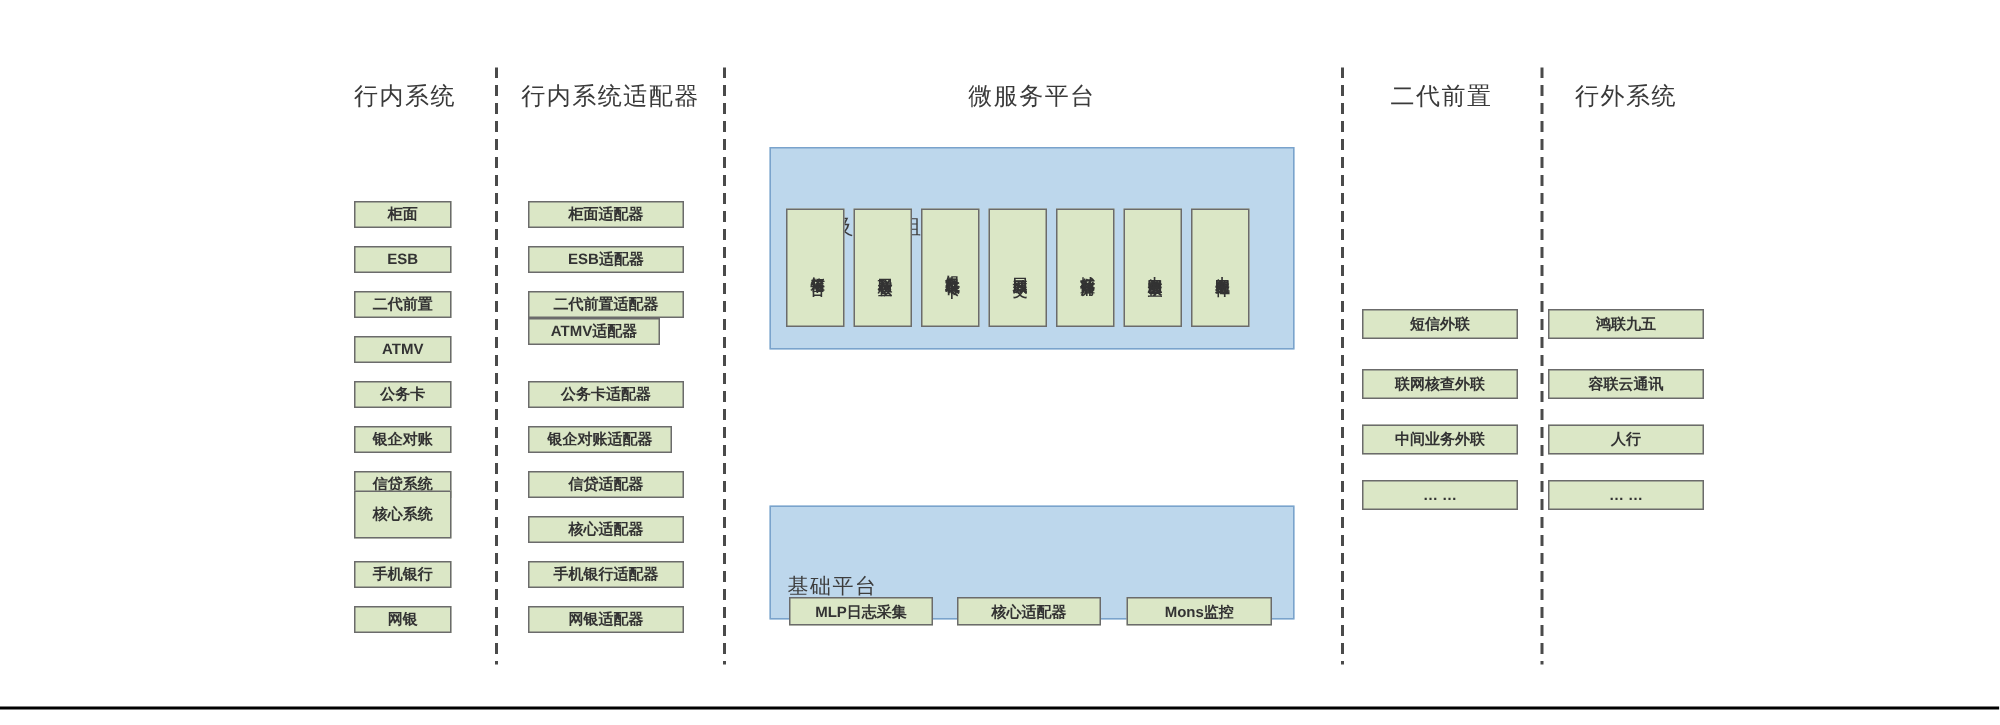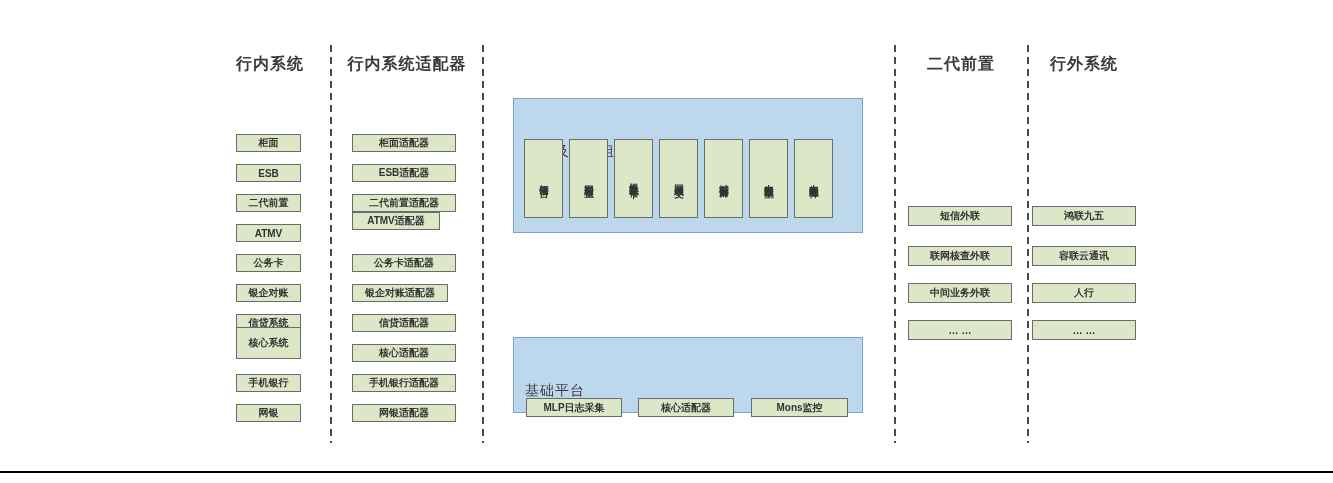--- a/index.html
+++ b/index.html
@@ -9,21 +9,21 @@
     background:#fff;
     font-family:"Liberation Sans","DejaVu Sans",sans-serif;
     overflow:hidden;
   }
   .divider{
     position:absolute;top:45px;height:398px;width:2px;
     background:repeating-linear-gradient(to bottom, var(--divider-color,#4a4a4a) 0 7px, transparent 7px 12px);
   }
   .col-title{
     position:absolute;
-    font-size:16px;font-weight:bold;color:var(--title-color,#3a3a3a);
+    font-size:16px;font-weight:normal;color:var(--title-color,#3a3a3a);
     text-align:center;letter-spacing:1px;
   }
   .gbox{
     position:absolute;
     background:var(--box-fill,#dbe7c6);
     border:1px solid var(--box-border,#6b6b6b);
     display:flex;align-items:center;justify-content:center;
     font-size:10px;font-weight:bold;color:#333;
     box-sizing:border-box;white-space:nowrap;margin-top:24px;
   }
@@ -56,20 +56,21 @@
 
 <div class="canvas">
 
   <div class="divider" style="left:330px"></div>
   <div class="divider" style="left:482px"></div>
   <div class="divider" style="left:894px"></div>
   <div class="divider" style="left:1027px"></div>
 
   <div class="col-title" style="left:208px;top:54px;width:124px">行内系统</div>
   <div class="col-title" style="left:340px;top:54px;width:134px">行内系统适配器</div>
+  <div class="col-title" style="left:513px;top:54px;width:350px">微服务平台</div>
   <div class="col-title" style="left:900px;top:54px;width:122px">二代前置</div>
   <div class="col-title" style="left:1023px;top:54px;width:122px">行外系统</div>
 
   <div class="gbox" style="left:236px;top:110px;width:65px;height:18px">柜面</div>
   <div class="gbox" style="left:236px;top:140px;width:65px;height:18px">ESB</div>
   <div class="gbox" style="left:236px;top:170px;width:65px;height:18px">二代前置</div>
   <div class="gbox" style="left:236px;top:200px;width:65px;height:18px">ATMV</div>
   <div class="gbox" style="left:236px;top:230px;width:65px;height:18px">公务卡</div>
   <div class="gbox" style="left:236px;top:260px;width:65px;height:18px">银企对账</div>
   <div class="gbox" style="left:236px;top:290px;width:65px;height:18px">信贷系统</div>

